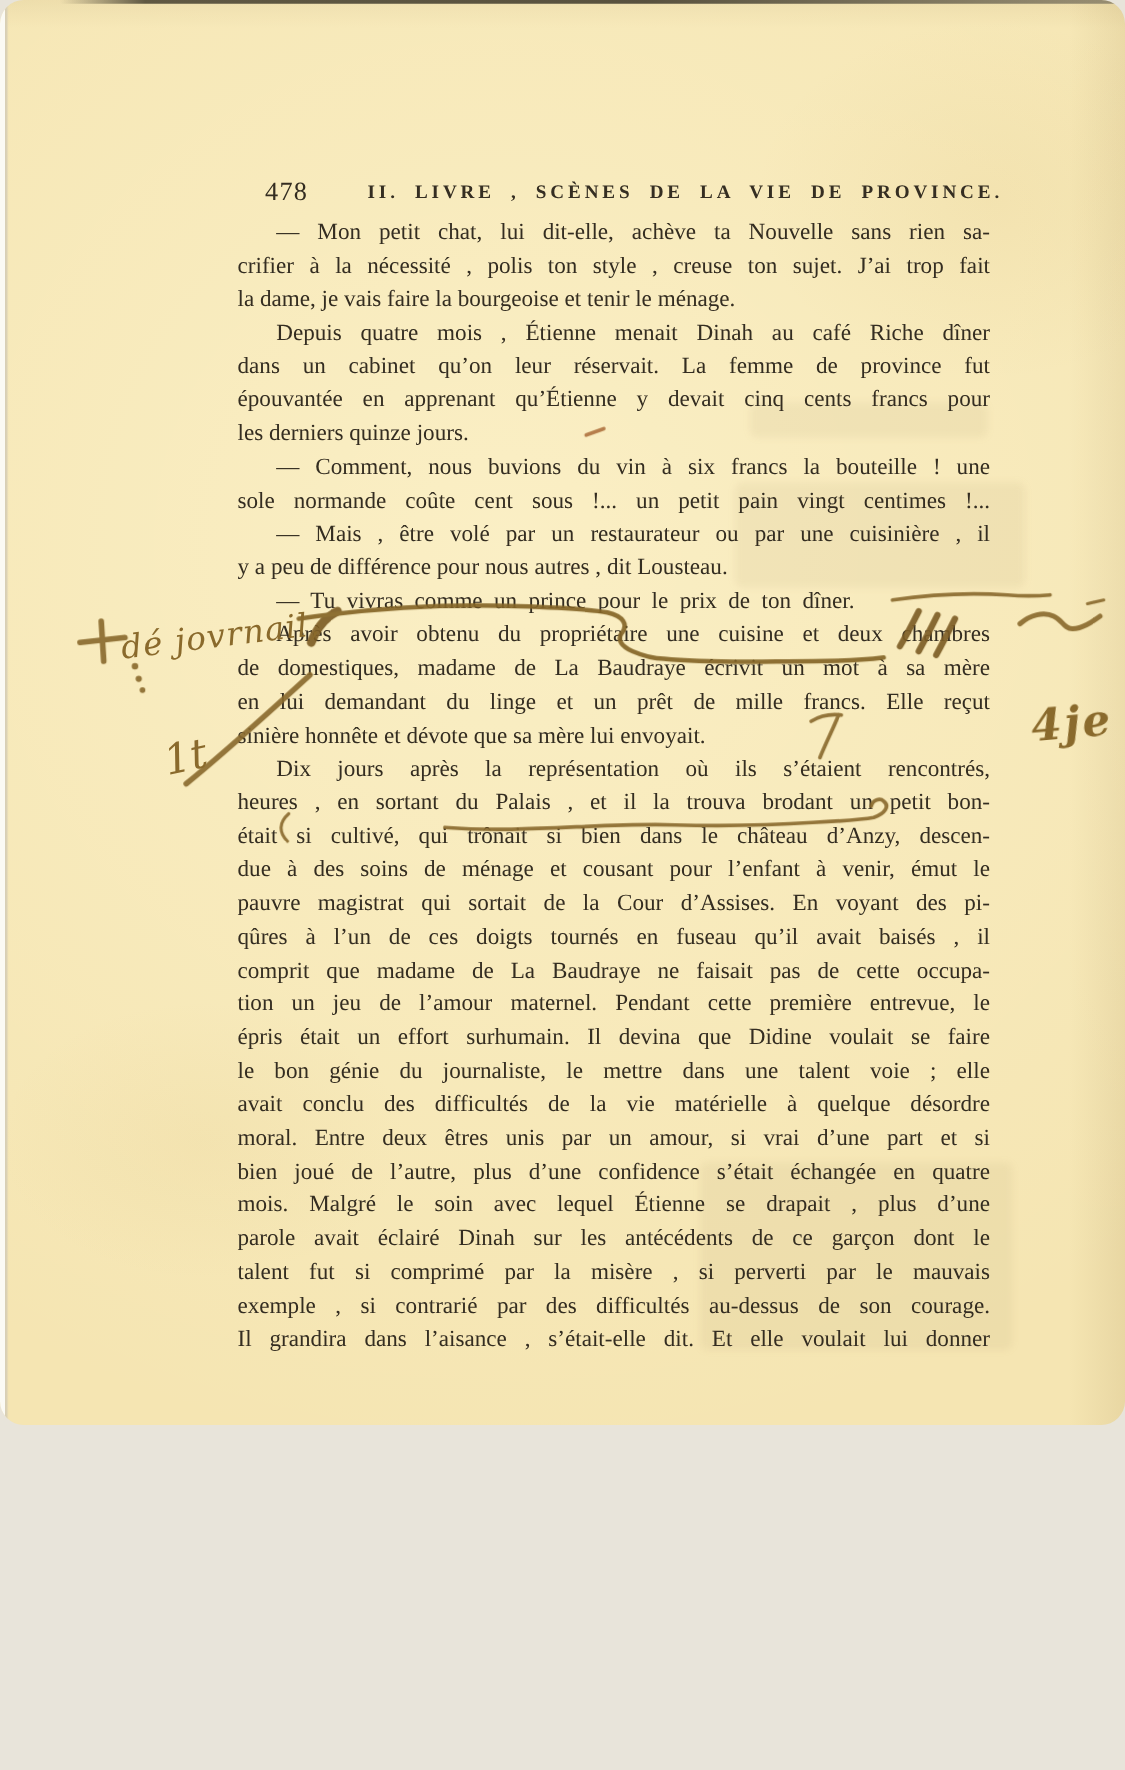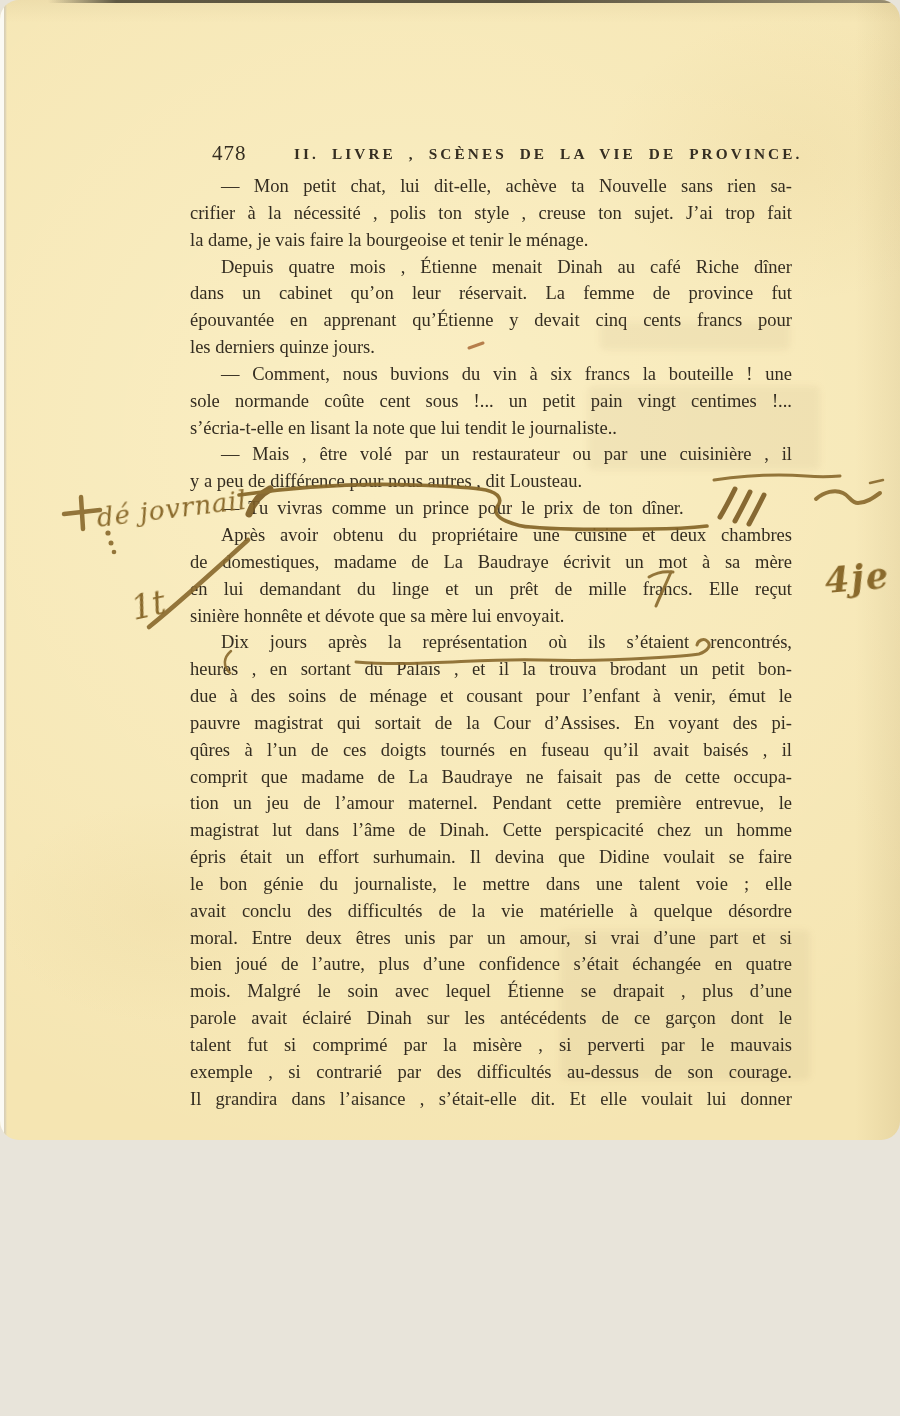--- a/index.html
+++ b/index.html
@@ -53,36 +53,35 @@
   <div class="text-block">
       <div class="line ind j">— Mon petit chat, lui dit-elle, achève ta Nouvelle sans rien sa-</div>
       <div class="line j">crifier à la nécessité , polis ton style , creuse ton sujet. J’ai trop fait</div>
       <div class="line">la dame, je vais faire la bourgeoise et tenir le ménage.</div>
       <div class="line ind j">Depuis quatre mois , Étienne menait Dinah au café Riche dîner</div>
       <div class="line j">dans un cabinet qu’on leur réservait. La femme de province fut</div>
       <div class="line j">épouvantée en apprenant qu’Étienne y devait cinq cents francs pour</div>
       <div class="line">les derniers quinze jours.</div>
       <div class="line ind j">— Comment, nous buvions du vin à six francs la bouteille ! une</div>
       <div class="line j">sole normande coûte cent sous !... un petit pain vingt centimes !...</div>
-      <div class="line">s’écria-t-elle en lisant la note que lui tendit le journaliste..</div>
       <div class="line ind j">— Mais , être volé par un restaurateur ou par une cuisinière , il</div>
       <div class="line">y a peu de différence pour nous autres , dit Lousteau.</div>
       <div class="line ind spread">— Tu vivras comme un prince pour le prix de ton dîner.</div>
       <div class="line ind j">Après avoir obtenu du propriétaire une cuisine et deux chambres</div>
       <div class="line j">de domestiques, madame de La Baudraye écrivit un mot à sa mère</div>
       <div class="line j">en lui demandant du linge et un prêt de mille francs. Elle reçut</div>
       <div class="line">sinière honnête et dévote que sa mère lui envoyait.</div>
       <div class="line ind j">Dix jours après la représentation où ils s’étaient rencontrés,</div>
       <div class="line j">heures , en sortant du Palais , et il la trouva brodant un petit bon-</div>
+      <div class="line j">était si cultivé, qui trônait si bien dans le château d’Anzy, descen-</div>
       <div class="line j">due à des soins de ménage et cousant pour l’enfant à venir, émut le</div>
       <div class="line j">pauvre magistrat qui sortait de la Cour d’Assises. En voyant des pi-</div>
       <div class="line j">qûres à l’un de ces doigts tournés en fuseau qu’il avait baisés , il</div>
       <div class="line j">comprit que madame de La Baudraye ne faisait pas de cette occupa-</div>
       <div class="line j">tion un jeu de l’amour maternel. Pendant cette première entrevue, le</div>
-      <div class="line j">magistrat lut dans l’âme de Dinah. Cette perspicacité chez un homme</div>
       <div class="line j">épris était un effort surhumain. Il devina que Didine voulait se faire</div>
       <div class="line j">le bon génie du journaliste, le mettre dans une talent voie ; elle</div>
       <div class="line j">avait conclu des difficultés de la vie matérielle à quelque désordre</div>
       <div class="line j">moral. Entre deux êtres unis par un amour, si vrai d’une part et si</div>
       <div class="line j">bien joué de l’autre, plus d’une confidence s’était échangée en quatre</div>
       <div class="line j">mois. Malgré le soin avec lequel Étienne se drapait , plus d’une</div>
       <div class="line j">parole avait éclairé Dinah sur les antécédents de ce garçon dont le</div>
       <div class="line j">talent fut si comprimé par la misère , si perverti par le mauvais</div>
       <div class="line j">exemple , si contrarié par des difficultés au-dessus de son courage.</div>
       <div class="line j">Il grandira dans l’aisance , s’était-elle dit. Et elle voulait lui donner</div>

